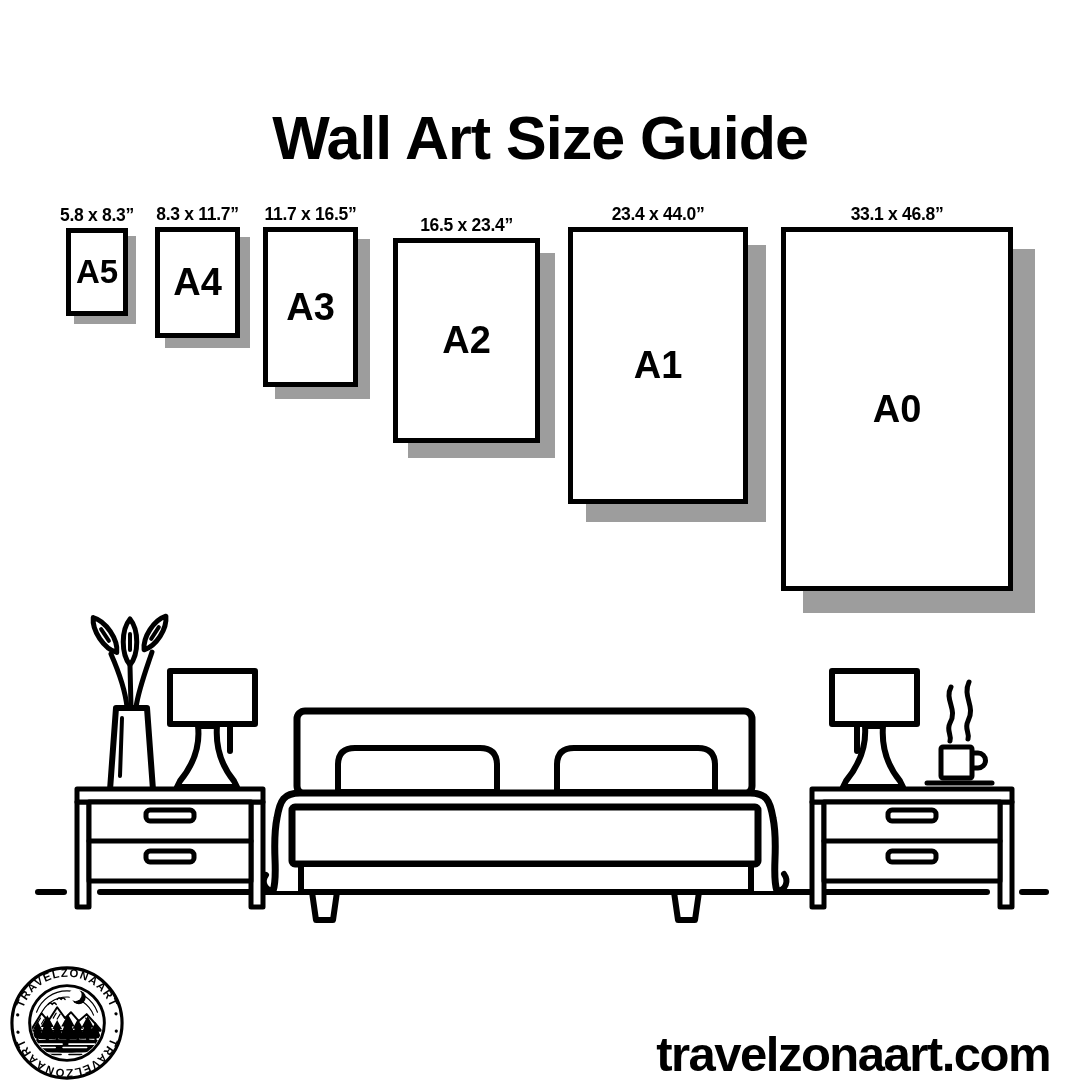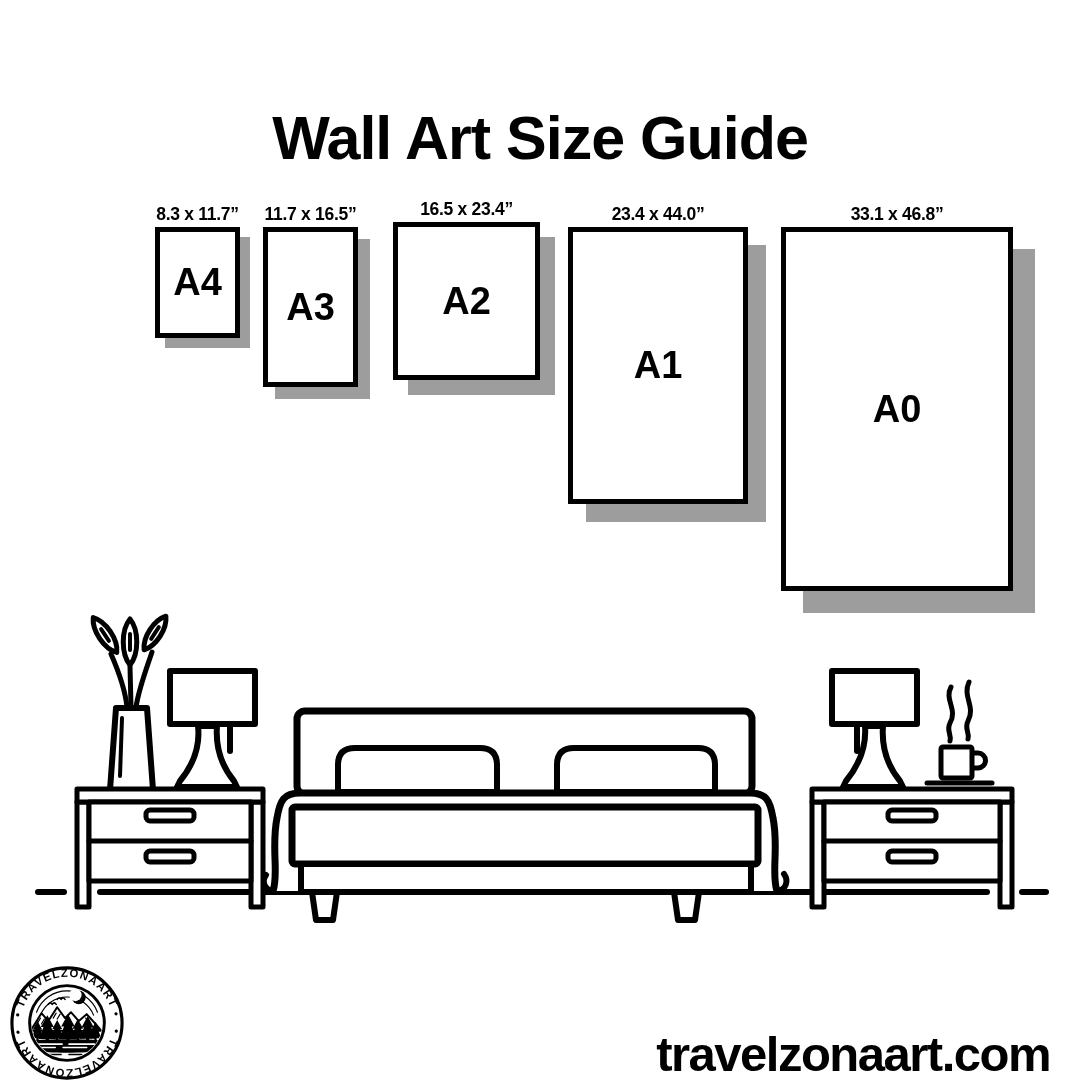--- a/index.html
+++ b/index.html
@@ -5,21 +5,21 @@
   html,body{margin:0;padding:0;background:#fff;}
   .canvas{position:relative;width:1080px;height:1080px;background:var(--background,#fff);
           overflow:hidden;font-family:"Liberation Sans","DejaVu Sans",sans-serif;color:var(--ink,#000);margin-top:24px;}
   .title{position:absolute;top:38px;left:0;width:100%;text-align:center;
          font-size:61px;font-weight:bold;letter-spacing:-1px;color:var(--ink);}
   .frame{position:absolute;box-sizing:border-box;border:5px solid var(--ink);
          background:var(--background);display:flex;align-items:center;justify-content:center;}
   .f0{left:66px;top:204px;width:62px;height:88px;box-shadow:8px 8px 0 var(--shadow);}
   .f1{left:155px;top:203px;width:85px;height:111px;box-shadow:10px 10px 0 var(--shadow);}
   .f2{left:263px;top:203px;width:95px;height:160px;box-shadow:12px 12px 0 var(--shadow);}
-  .f3{left:393px;top:198px;width:147px;height:158px;box-shadow:15px 15px 0 var(--shadow);}
+  .f3{left:393px;top:214px;width:147px;height:205px;box-shadow:15px 15px 0 var(--shadow);}
   .f4{left:568px;top:203px;width:180px;height:277px;box-shadow:18px 18px 0 var(--shadow);}
   .f5{left:781px;top:203px;width:232px;height:364px;box-shadow:22px 22px 0 var(--shadow);}
   .fname{font-weight:bold;font-size:38px;}
   .f0 .fname{font-size:33px;}
   .dim{position:absolute;bottom:calc(100% + 7px);left:50%;transform:translateX(-50%);
        white-space:nowrap;font-weight:bold;font-size:17.5px;letter-spacing:-0.3px;}
   .scene{position:absolute;left:0;top:580px;width:1080px;height:330px;color:var(--ink);}
   .logo{position:absolute;left:8px;top:940px;width:118px;height:118px;color:var(--ink);}
   .website{position:absolute;right:30px;top:1002px;font-size:49px;font-weight:bold;
            letter-spacing:-1.5px;color:var(--ink);}
@@ -31,20 +31,24 @@
   .logo-arc-text{font-family:"Liberation Sans","DejaVu Sans",sans-serif;font-weight:bold;
                  font-size:11.5px;letter-spacing:1.2px;fill:currentColor;}
 </style>
 </head>
 <body>
 
 <div class="canvas">
 
   <h1 class="title">Wall Art Size Guide</h1>
 
+  <div class="frame f0">
+    <span class="dim">5.8 x 8.3”</span>
+    <span class="fname">A5</span>
+  </div>
   <div class="frame f1">
     <span class="dim">8.3 x 11.7”</span>
     <span class="fname">A4</span>
   </div>
   <div class="frame f2">
     <span class="dim">11.7 x 16.5”</span>
     <span class="fname">A3</span>
   </div>
   <div class="frame f3">
     <span class="dim">16.5 x 23.4”</span>

